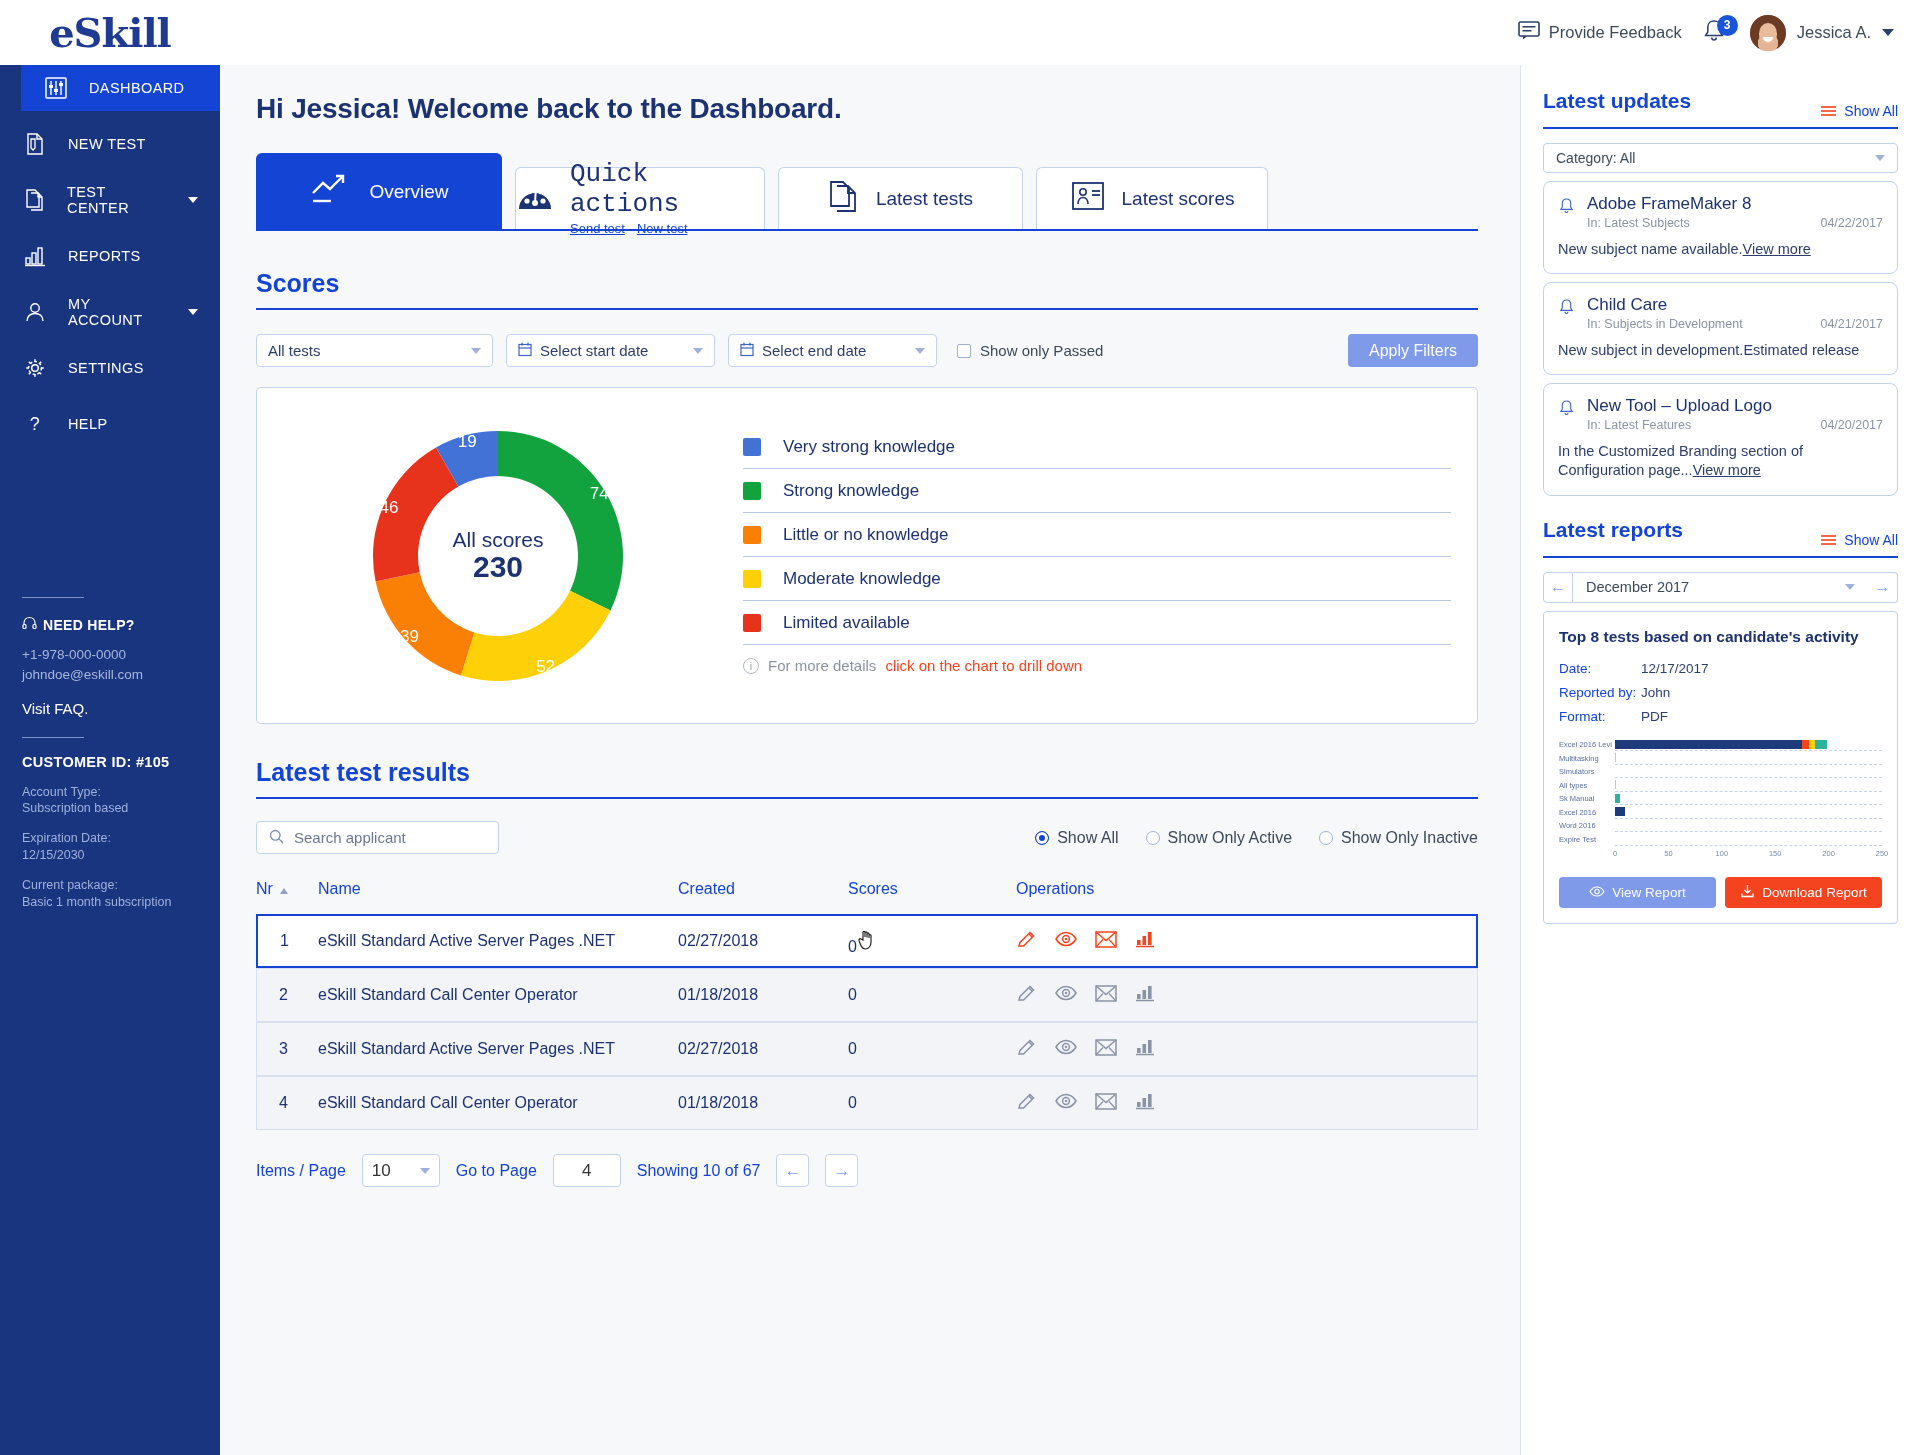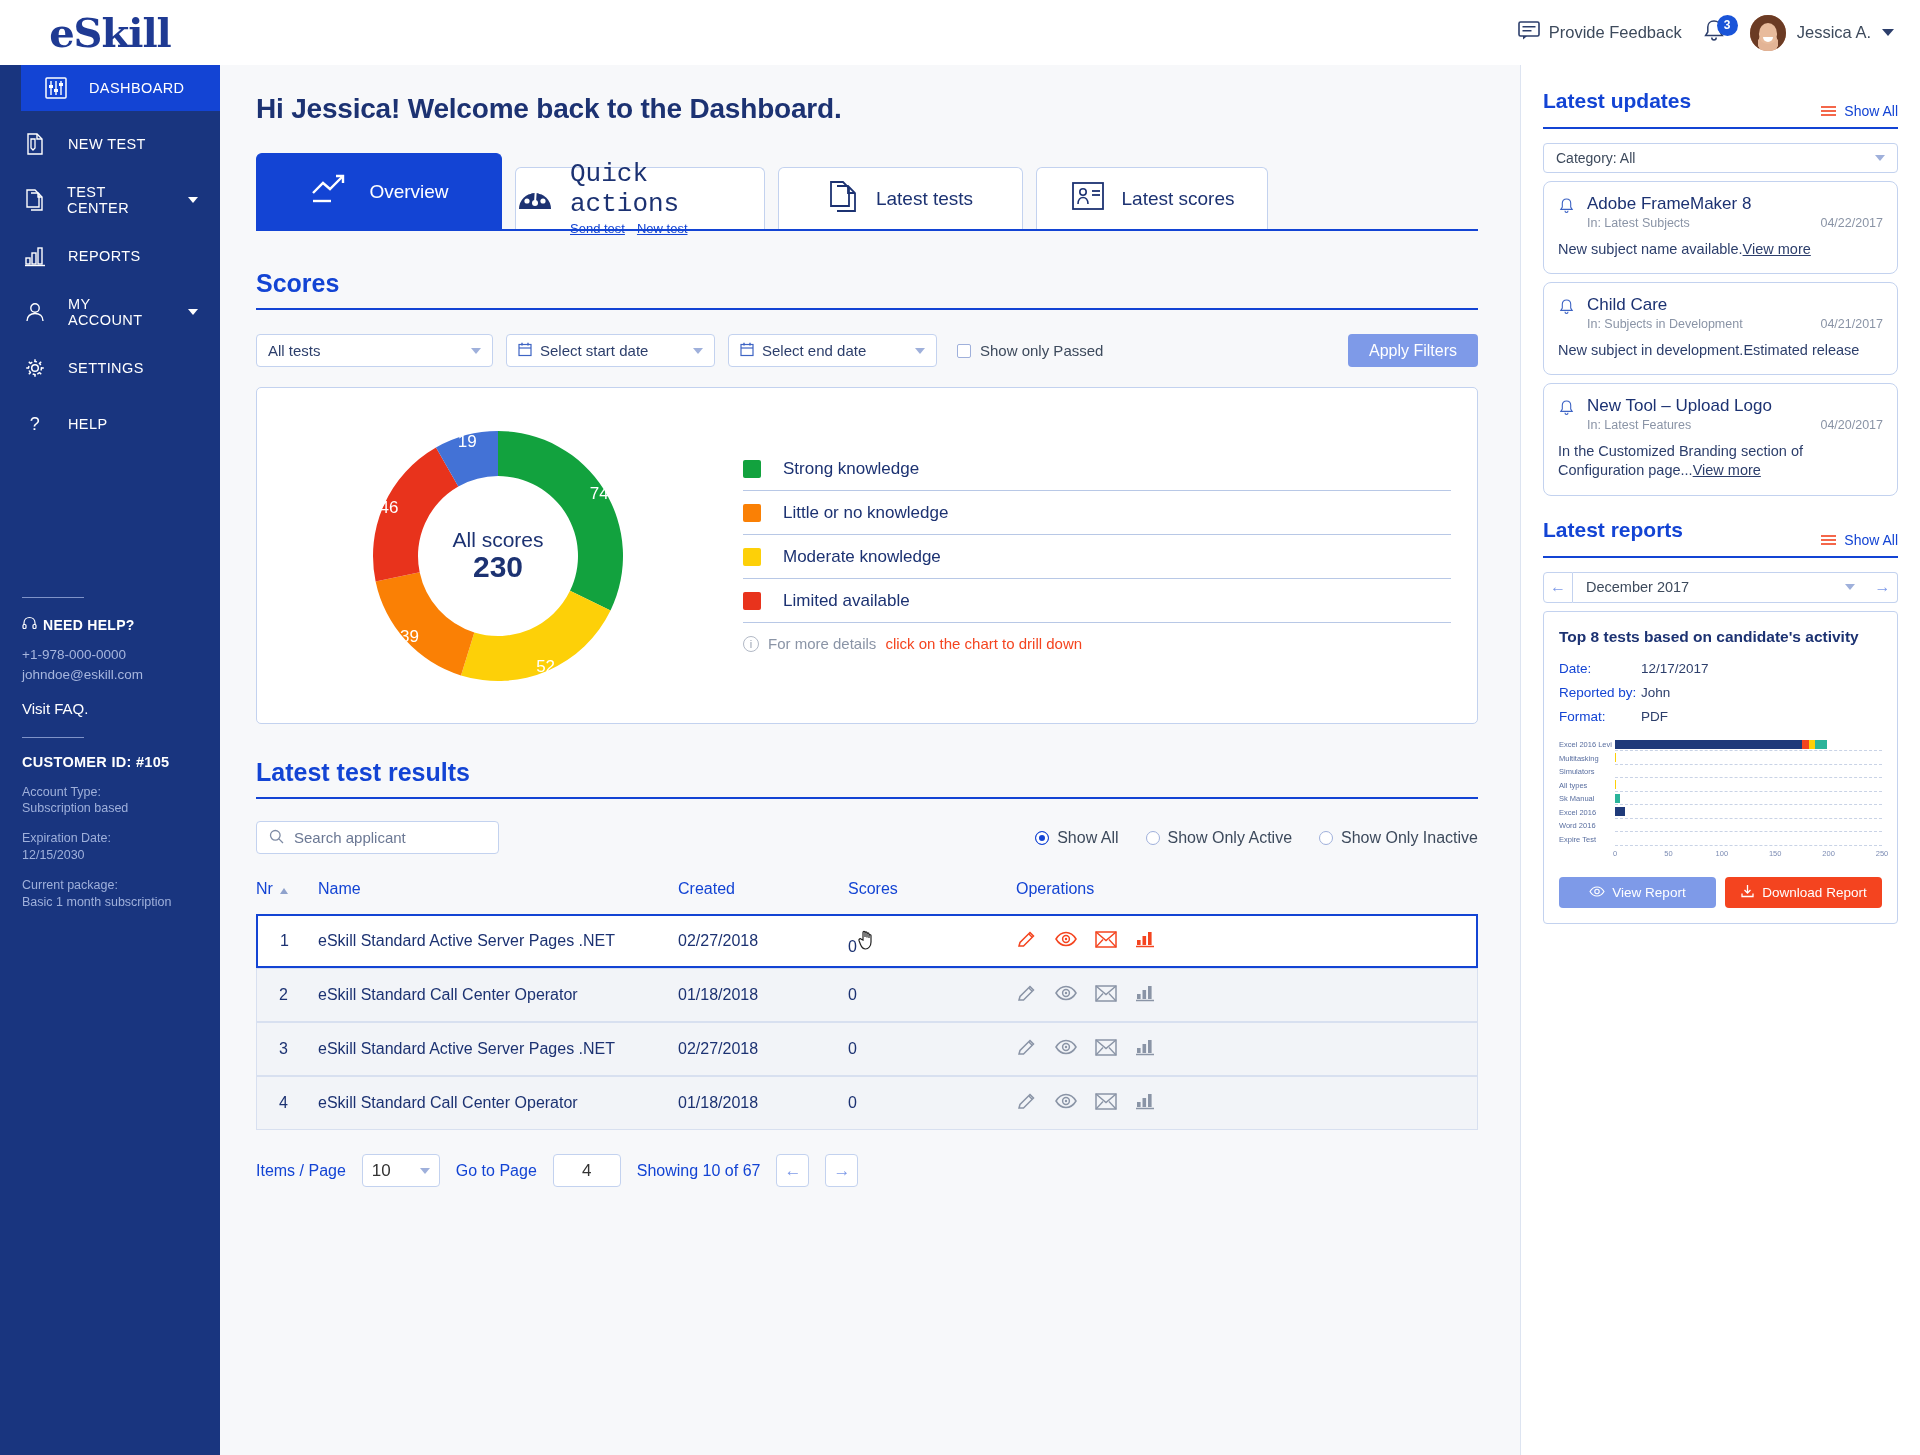--- a/index.html
+++ b/index.html
@@ -521,20 +521,24 @@
                   <path d="M68.99352637386642,22.46338300623333 A125,125 0 0 1 130.99999999999997,6 L130.99999999999997,51 A80,80 0 0 0 91.3158568792745,61.536565123989334 Z" fill="#4372d6"></path>
                   <text x="100.33397807509014" y="21.5017528301795" fill="#fff" font-size="17" text-anchor="middle" font-family="Liberation Sans, sans-serif">19</text>
                 </svg>
               <div class="donut-center">
                 <div class="dc-label">All scores</div>
                 <div class="dc-value">230</div>
               </div>
             </div>
           </div>
           <div class="legend">
+            <div class="lrow">
+              <span class="swatch" style="background:#4372d6"></span>
+              <span class="ltext">Very strong knowledge</span>
+            </div>
             <div class="lrow">
               <span class="swatch" style="background:#12a23e"></span>
               <span class="ltext">Strong knowledge</span>
             </div>
             <div class="lrow">
               <span class="swatch" style="background:#fa8005"></span>
               <span class="ltext">Little or no knowledge</span>
             </div>
             <div class="lrow">
               <span class="swatch" style="background:#fdd008"></span>

